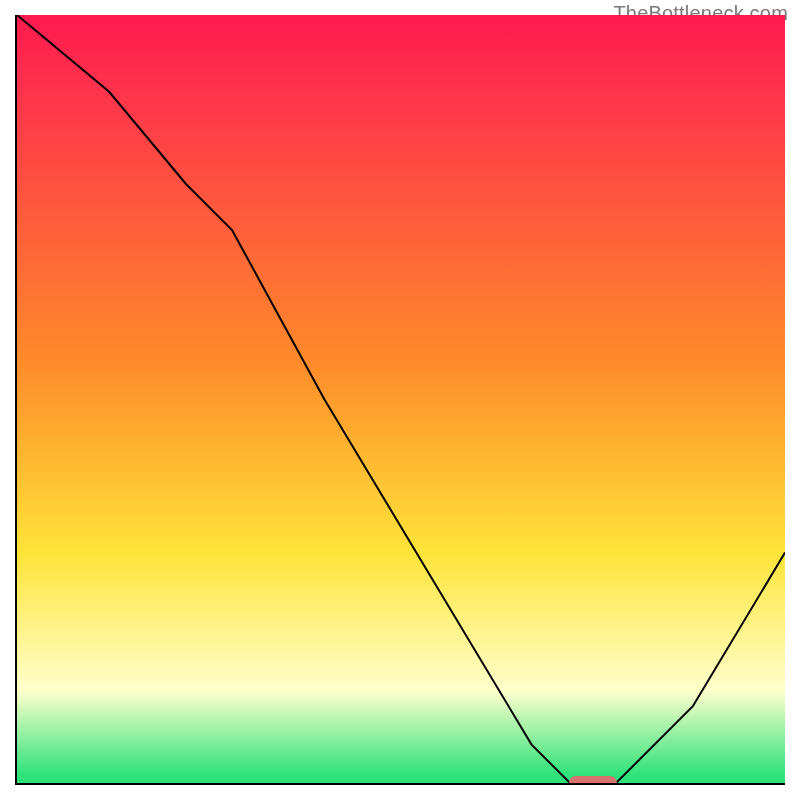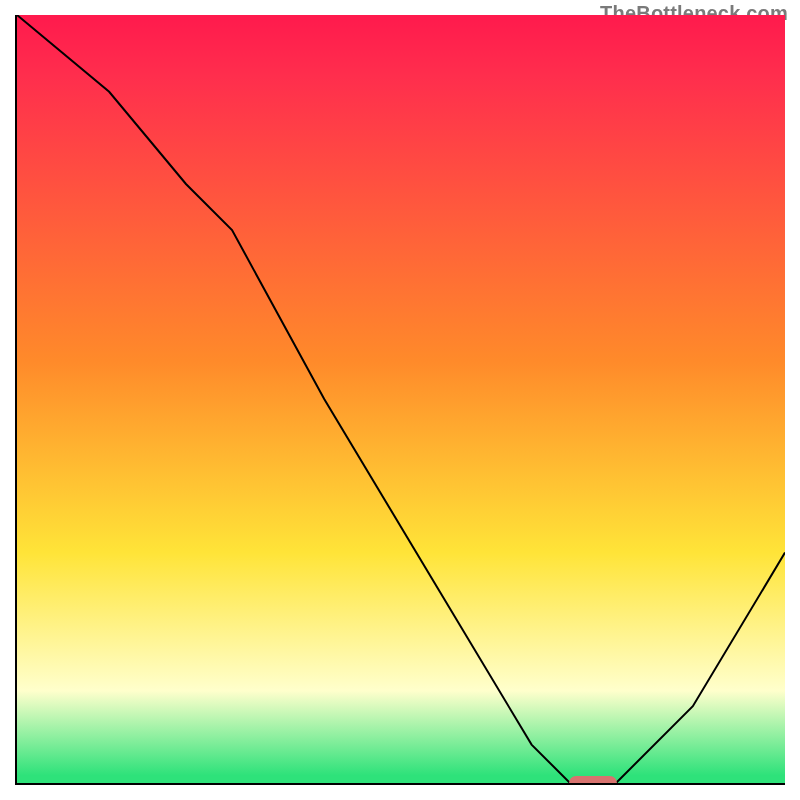--- a/index.html
+++ b/index.html
@@ -56,21 +56,21 @@
     width: 48px;
     height: 14px;
     border-radius: 7px;
     transform: translate(-50%, -50%);
   }
   .attrib {
     position: absolute;
     top: 2px;
     right: 12px;
     font-size: 20px;
-    font-weight: 700;
+    font-weight: 400;
     color: #7a7a7a;
     letter-spacing: 0.2px;
   }
 </style>
 </head>
 <body>
 
 <div class="chart-wrap">
 
   <div class="attrib">TheBottleneck.com</div>

